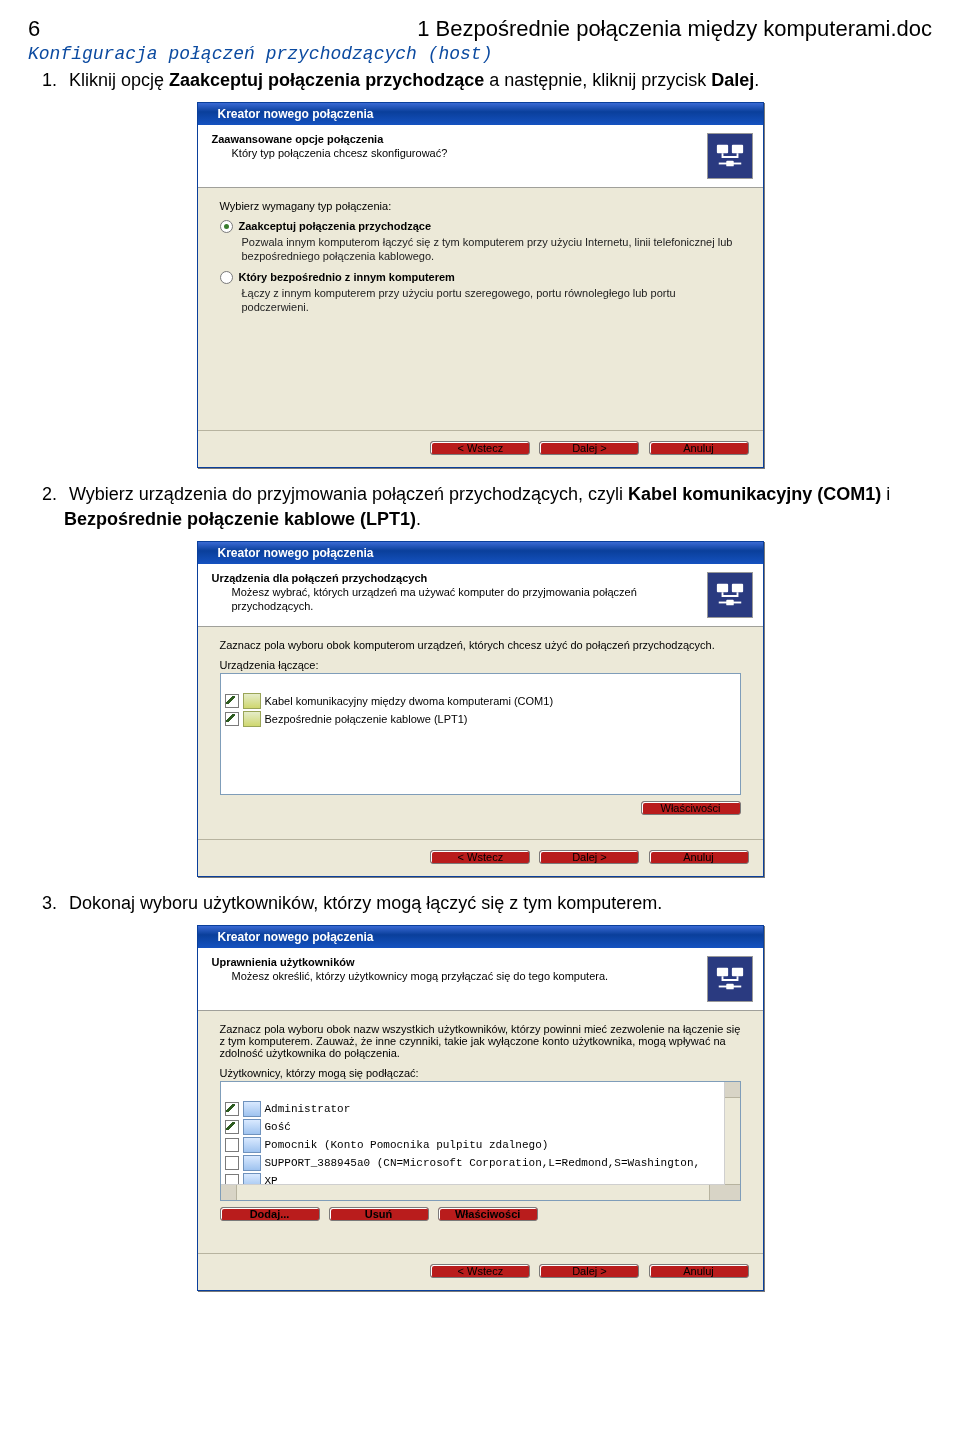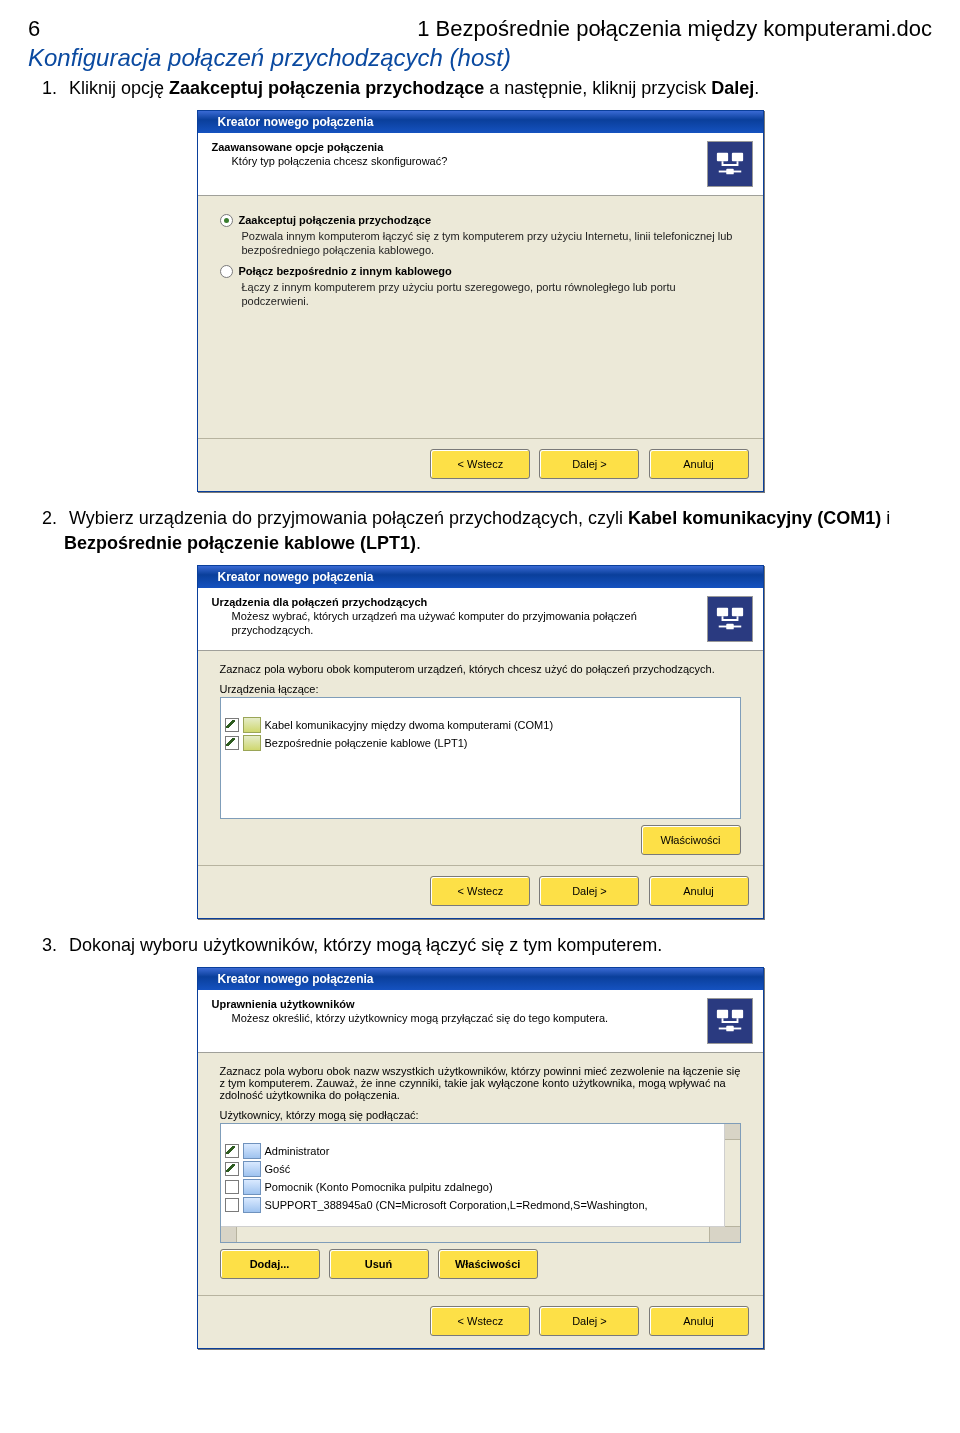--- a/index.html
+++ b/index.html
@@ -12,24 +12,25 @@
     width: 960px;
     box-sizing: border-box;
   }
   .page-header {
     display: flex;
     justify-content: space-between;
     font-size: 22px;
     margin-bottom: 2px;
   }
   .subheader {
-    font-size: 24px;
+    font-size: 18px;
     font-style: italic;
     color: #0b4aa0;
     margin-bottom: 4px;
+    font-family: Liberation Mono, monospace;
   }
   .step {
     margin: 4px 0 10px 36px;
     font-size: 18px;
     text-indent: -22px;
     line-height: 1.35;
   }
   .step .num { display:inline-block; width:22px; text-indent:0; }
   .step .justified { text-align: justify; }
   .bold { font-weight: bold; }
@@ -82,21 +83,21 @@
     content:""; position:absolute; width:5px; height:5px; background:#3a7d2f; border-radius:50%;
     left:3px; top:3px;
   }
   .radio-row .rlabel { font-weight:bold; }
   .radio-desc { margin:2px 0 8px 22px; color:#222; line-height:1.25;}
 
   .listbox {
     border:1px solid #7f9db9; background:#fff; margin-top:2px;
   }
   .listbox-inner { padding:18px 4px; }
-  .scrollable { height:118px; overflow:hidden; position:relative; }
+  .scrollable { height:118px; overflow:hidden; position:relative;font-family:Liberation Mono, monospace; }
   .scrollable .fake-scroll{
     position:absolute; right:0; top:0; bottom:0; width:15px; background:#ece9d8;
     border-left:1px solid #cfcfcf;
   }
   .scrollable .fake-scroll::before,
   .scrollable .fake-scroll::after{
     content:""; position:absolute; left:0; right:0; height:15px; background:#d8d4c6;
   }
   .scrollable .fake-scroll::before{ top:0; border-bottom:1px solid #b7b39f;}
   .scrollable .fake-scroll::after{ bottom:0; border-top:1px solid #b7b39f;}
@@ -127,23 +128,23 @@
   }
   .user-icon{
     width:16px; height:14px; flex:0 0 16px;
     background: linear-gradient(#d9e9ff,#9fc3ef);
     border:1px solid #6f92bd;
   }
 
   .btn {
     display:inline-block;
     min-width:78px;
-    padding:8px 10px;
+    padding:0 10px;
     border:1px solid #7a7a7a;
-    background:#fde047;
+    background:#b91c1c;
     border-radius:3px;
     font-size:11px;
     text-align:center;
     box-shadow: inset 1px 1px 0 #fff;
   }
   .btn-row { text-align:right; padding:6px 0 0 0;}
   .btn-row-inline { margin-top:6px;font-weight:bold; }
   .wfooter {
     border-top:1px solid #b7b39f;
     padding:10px 14px 12px 14px;
@@ -174,26 +175,27 @@
       <svg viewBox="0 0 32 32">
           <rect x="2" y="4" width="12" height="9" fill="#fff" rx="1"></rect>
           <rect x="18" y="4" width="12" height="9" fill="#fff" rx="1"></rect>
           <path d="M8 13v4h16v-4" stroke="#fff" stroke-width="2" fill="none"></path>
           <path d="M4 24h24" stroke="#fff" stroke-width="2"></path>
           <rect x="12" y="21" width="8" height="6" fill="#fff" rx="1"></rect>
         </svg>
     </div>
   </div>
   <div class="wbody">
+    <div class="label">Wybierz wymagany typ połączenia:</div>
     <div class="radio-row selected">
       <span class="dot"></span><span class="rlabel">Zaakceptuj połączenia przychodzące</span>
     </div>
     <div class="radio-desc">Pozwala innym komputerom łączyć się z tym komputerem przy użyciu Internetu, linii telefonicznej lub bezpośredniego połączenia kablowego.</div>
     <div class="radio-row">
-      <span class="dot"></span><span class="rlabel">Połącz bezpośrednio z innym kablowego</span>
+      <span class="dot"></span><span class="rlabel">Który bezpośrednio z innym komputerem</span>
     </div>
     <div class="radio-desc">Łączy z innym komputerem przy użyciu portu szeregowego, portu równoległego lub portu podczerwieni.</div>
   </div>
   <div class="wfooter">
     <span class="btn">&lt; Wstecz</span>
     <span class="btn">Dalej &gt;</span>
     <span class="btn">Anuluj</span>
   </div>
 </div>
 
@@ -285,20 +287,25 @@
         <div class="li-row">
           <span class="cb"></span>
           <span class="user-icon"></span>
           <span>Pomocnik (Konto Pomocnika pulpitu zdalnego)</span>
         </div>
         <div class="li-row">
           <span class="cb"></span>
           <span class="user-icon"></span>
           <span>SUPPORT_388945a0 (CN=Microsoft Corporation,L=Redmond,S=Washington,</span>
         </div>
+        <div class="li-row">
+          <span class="cb"></span>
+          <span class="user-icon"></span>
+          <span>XP</span>
+        </div>
       </div>
       <div class="fake-scroll"></div>
       <div class="hscroll">
         <span class="hsb"></span>
           <span class="hsr"></span>
       </div>
     </div>
     <div class="btn-row-inline">
       <span class="btn">Dodaj...</span>
       <span class="btn" style="margin-left:6px;">Usuń</span>

